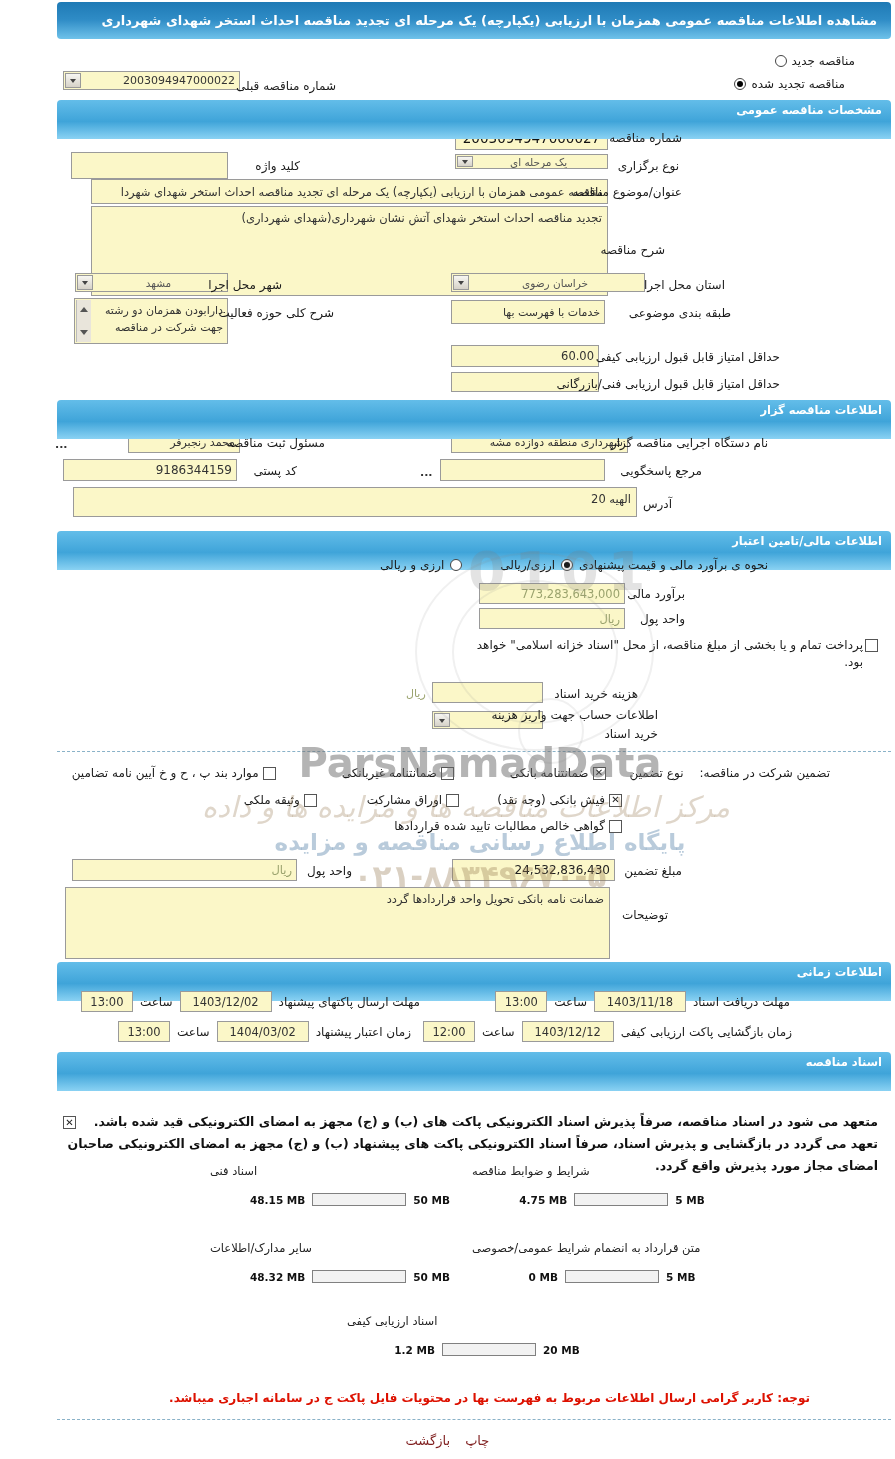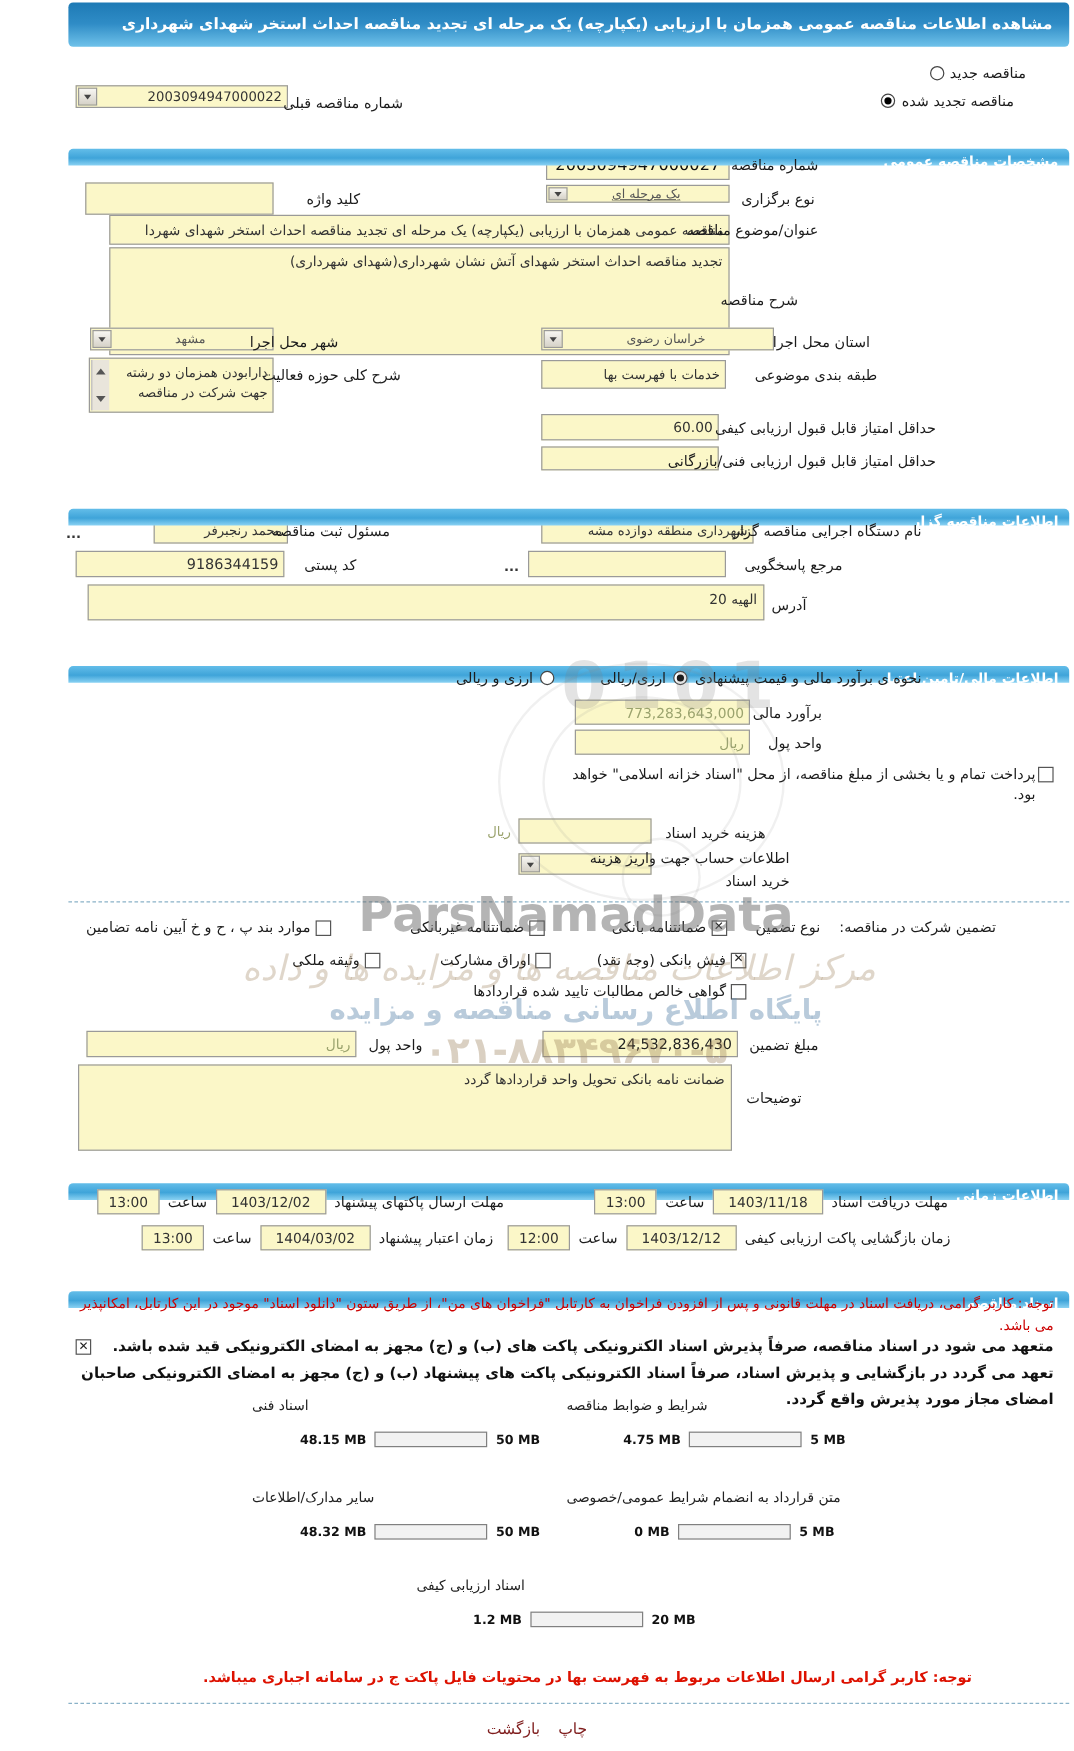--- a/index.html
+++ b/index.html
@@ -2,24 +2,24 @@
 <html lang="fa" dir="rtl"><head>
 <meta charset="utf-8">
 <style>
   html,body{margin:0;padding:0;background:#fff;}
   #root{position:relative;width:895px;height:1459px;background:#fff;overflow:hidden;
         font-family:"DejaVu Sans",sans-serif;direction:rtl;}
   .titlebar{position:absolute;left:57px;top:2px;width:834px;height:37px;box-sizing:border-box;
         background:linear-gradient(180deg,#1e7ab5 0%,#2f8cc6 48%,#6fc2ea 100%);
         border-radius:4px;color:#fff;font-weight:bold;font-size:13px;line-height:37px;
         padding:0 14px;white-space:nowrap;z-index:2;}
-  .hdr{position:absolute;left:57px;width:834px;height:14px;box-sizing:border-box;
+  .hdr{position:absolute;left:57px;width:834px;height:39px;box-sizing:border-box;
         background:linear-gradient(180deg,#63bde9 0%,#3fa4d9 55%,#8ad2f3 100%);
         border-radius:4px 4px 0 0;color:#fff;font-weight:bold;font-size:11.5px;line-height:21px;
-        padding:0 9px;z-index:2;margin-top:24px;}
+        padding:0 9px;z-index:2;}
   .lbl{position:absolute;font-size:12px;color:#1c1c1c;white-space:nowrap;z-index:2;}
   .fld{position:absolute;background:#fbf7c8;border:1px solid #9a9a9a;z-index:1;box-sizing:border-box;
         display:flex;align-items:center;padding:0 4px;font-size:11.5px;color:#333;overflow:hidden;}
   .fld.center{justify-content:center;}
   .area{align-items:flex-start;padding:3px 5px;line-height:1.5;font-size:11.5px;}
   .num{direction:ltr;unicode-bidi:embed;}
   .muted{color:#9ba36e;}
   .combo{padding-left:18px;}
   .dd{position:absolute;left:1px;top:1px;bottom:1px;width:14px;cursor:pointer;
         background:linear-gradient(#f7f6f2,#d6d2c8);border:1px solid #999;
@@ -90,21 +90,21 @@
   </div>
 
   <div class="hdr" style="top:100px;">مشخصات مناقصه عمومی</div>
 
   <div class="lbl" style="right:213px;top:131px;">شماره مناقصه</div>
   <div class="fld center" style="left:455px;top:125px;width:153px;height:25px;font-size:13.5px;color:#111;">
     <span class="num">2003094947000027</span>
   </div>
 
   <div class="lbl" style="right:216px;top:159px;">نوع برگزاری</div>
-  <div class="fld combo center" style="left:455px;top:154px;width:153px;height:15px;font-size:10.5px;color:#555;text-decoration:underline;">
+  <div class="fld combo center" style="left:455px;top:154px;width:153px;height:15px;font-size:10.5px;color:#555;">
     <span>یک مرحله ای</span>
     <span class="dd"></span>
   </div>
 
   <div class="lbl" style="right:595px;top:159px;">کلید واژه</div>
   <div class="fld" style="left:71px;top:152px;width:157px;height:27px;">
     <span></span>
   </div>
 
   <div class="lbl" style="right:213px;top:185px;">عنوان/موضوع مناقصه</div>
@@ -302,21 +302,20 @@
         <span class="num">1404/03/02</span>
       </span>
     <span>ساعت</span>
     <span class="fld center" style="position:static;width:52px;height:21px;">
         <span class="num">13:00</span>
       </span>
   </div>
 
   <div class="hdr" style="top:1052px;">اسناد مناقصه</div>
 
-  <div class="note" style="right:17px;top:1077px;width:812px;">توجه : کاربر گرامی، دریافت اسناد در مهلت قانونی و پس از افزودن فراخوان به کارتابل "فراخوان های من"، از طریق ستون "دانلود اسناد" موجود در این کارتابل، امکانپذیر می باشد.</div>
 
   <div class="commit" style="right:17px;top:1111px;width:815px;">
     <span class="cb on">✕</span>
     <span>متعهد می شود در اسناد مناقصه، صرفاً پذیرش اسناد الکترونیکی پاکت های (ب) و (ج) مجهز به امضای الکترونیکی قید شده باشد. تعهد می گردد در بازگشایی و پذیرش اسناد، صرفاً اسناد الکترونیکی پاکت های پیشنهاد (ب) و (ج) مجهز به امضای الکترونیکی صاحبان امضای مجاز مورد پذیرش واقع گردد.</span>
   </div>
 
   <div class="up" style="left:472px;top:1164px;">
     <div class="t">شرایط و ضوابط مناقصه</div>
     <div class="barrow">
       <span>4.75 MB</span>

